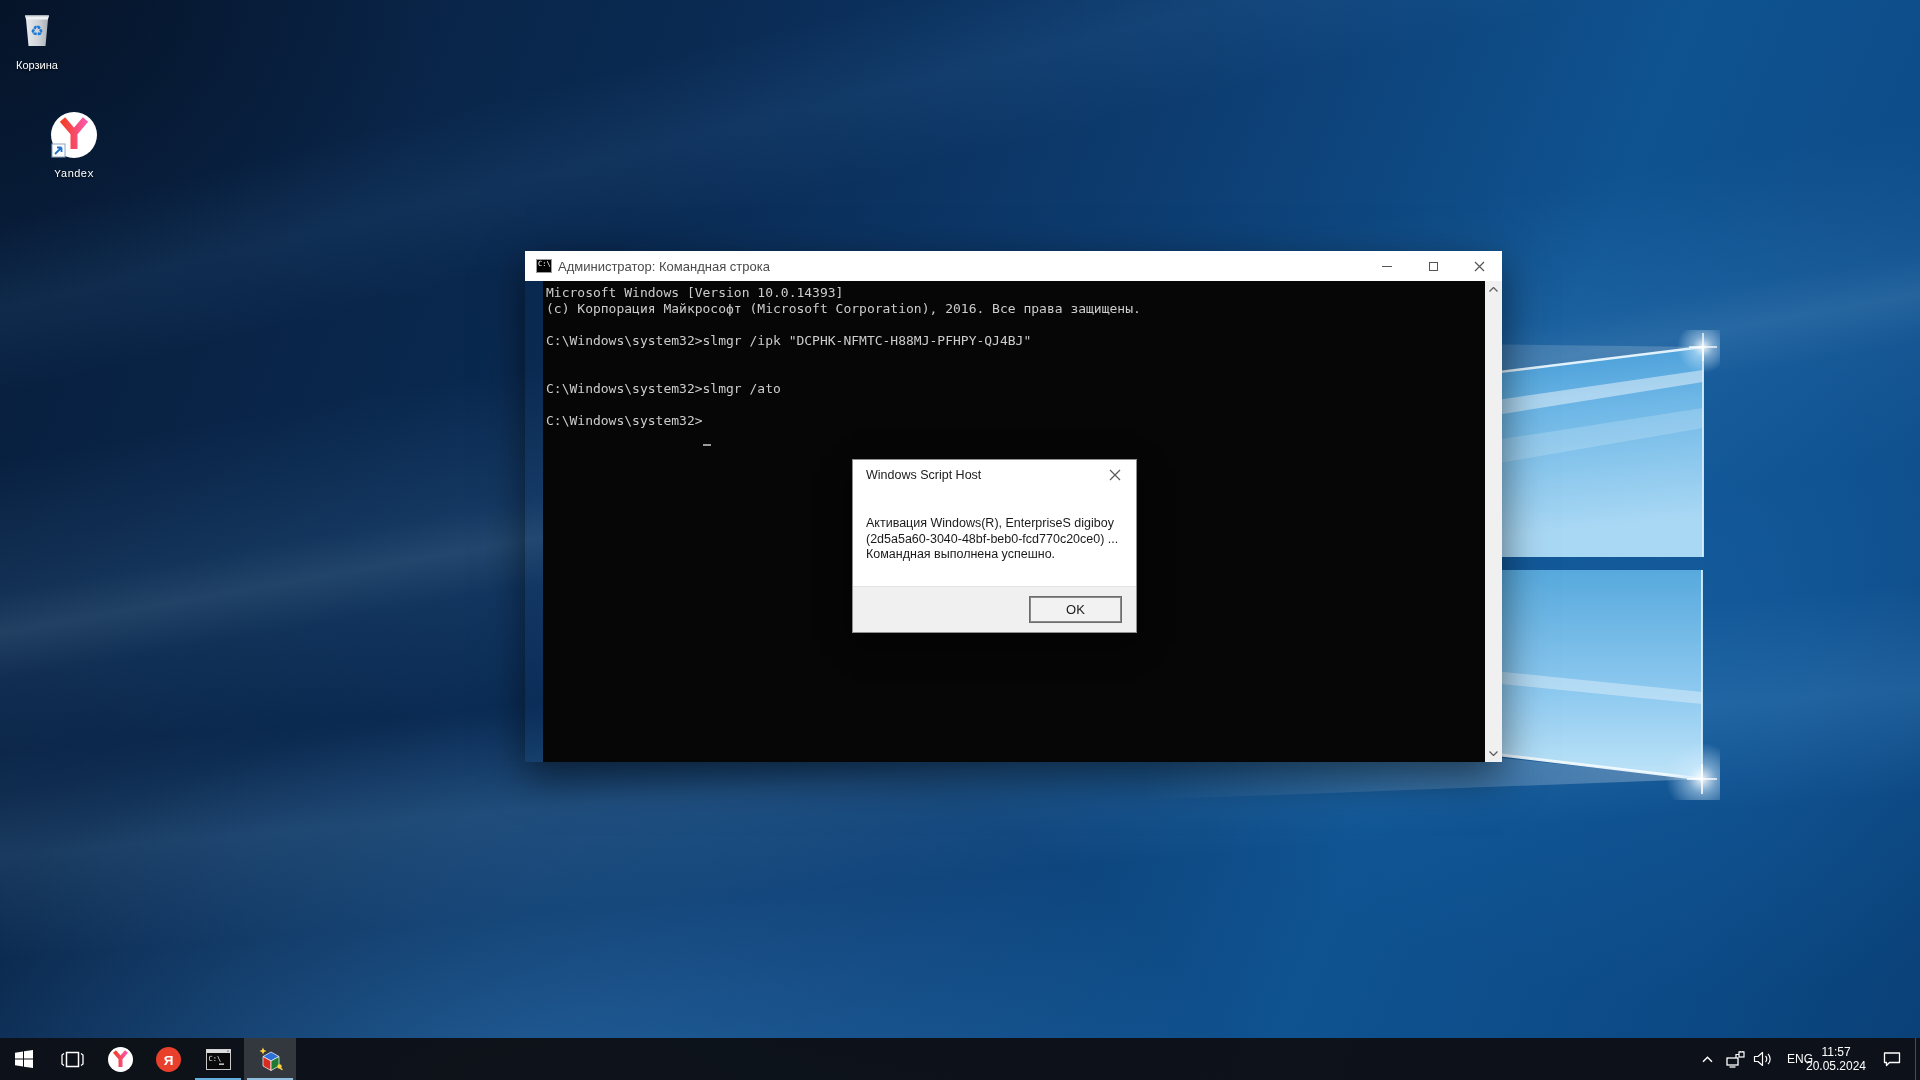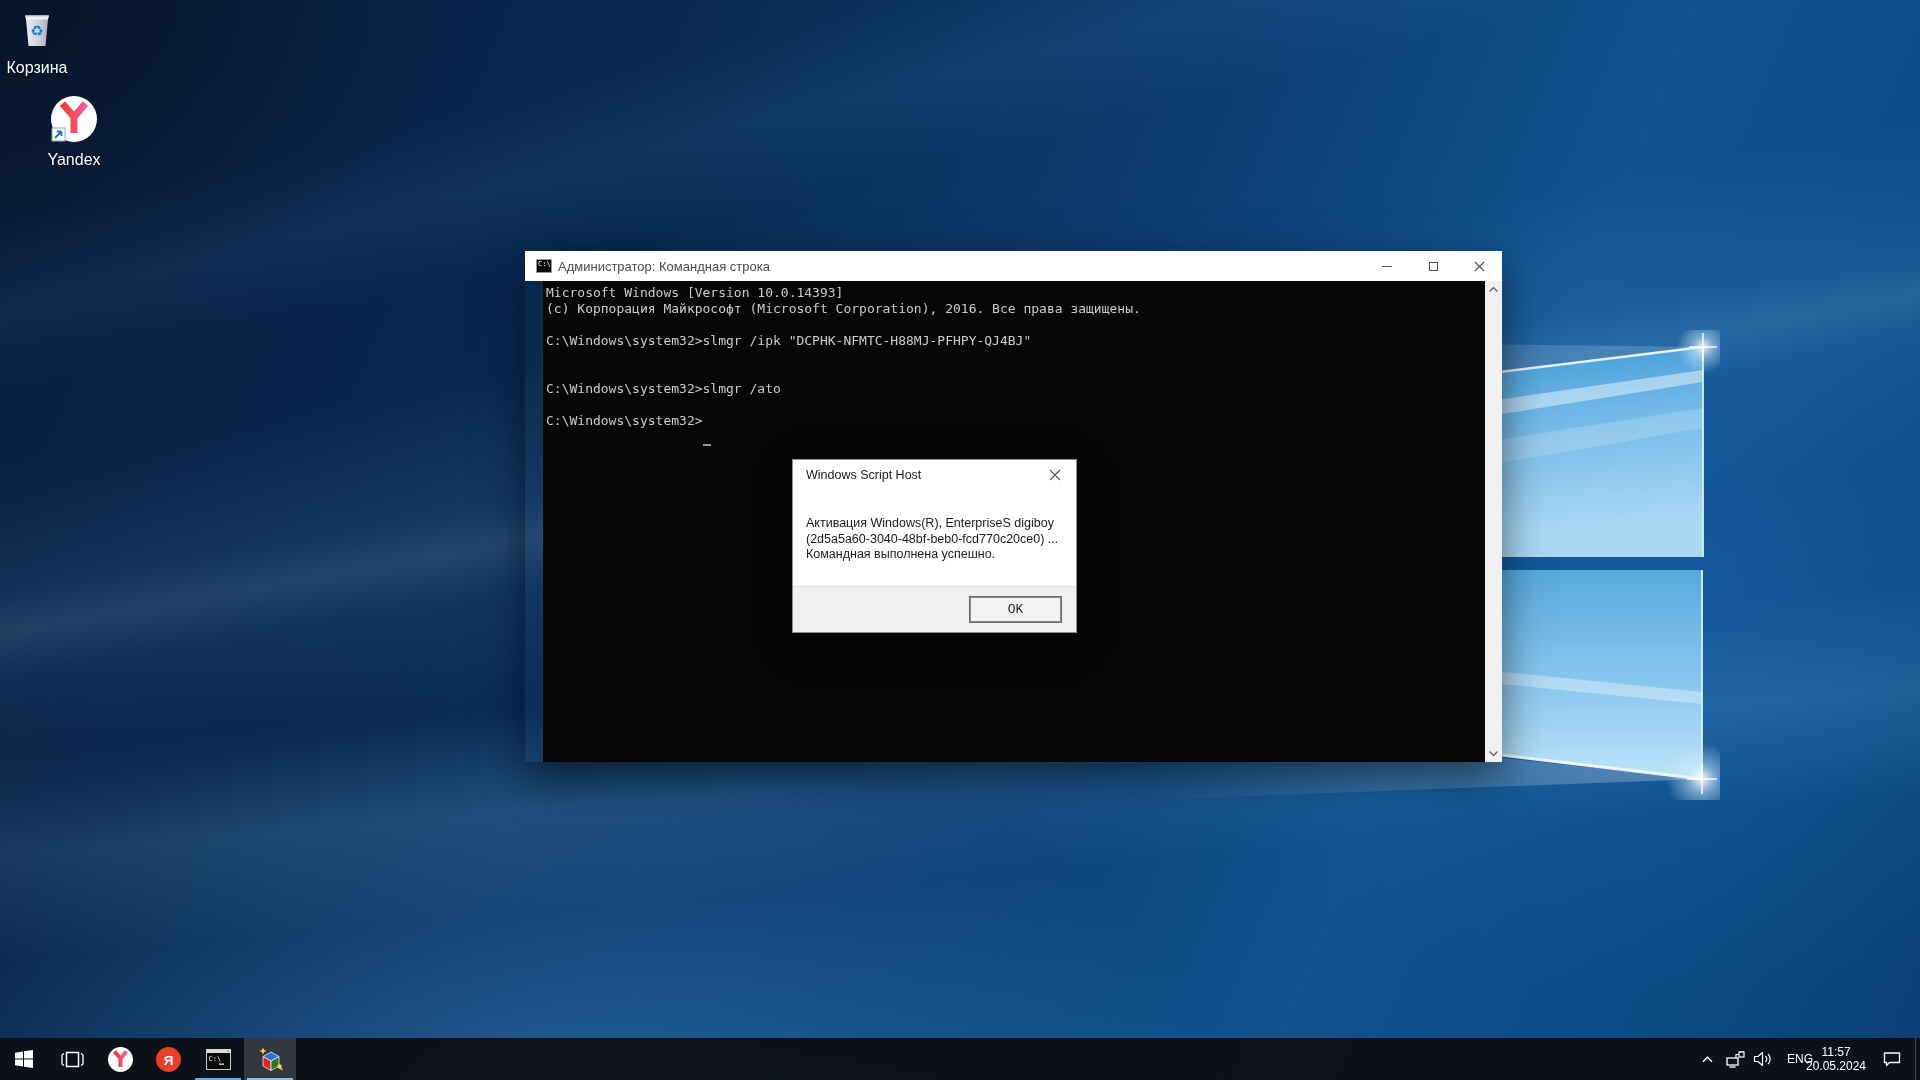--- a/index.html
+++ b/index.html
@@ -18,23 +18,23 @@
   .b1 { top:500px; height:330px; transform:rotate(-10deg);
         background:linear-gradient(to bottom,rgba(110,185,245,0),rgba(110,185,245,.10) 40%,rgba(155,212,250,.17) 52%,rgba(110,185,245,.08) 66%,rgba(110,185,245,0)); }
   .b2 { top:770px; height:210px; transform:rotate(-5deg);
         background:linear-gradient(to bottom,rgba(120,190,245,0),rgba(130,200,250,.14) 50%,rgba(120,190,245,0)); }
   .b3 { top:280px; height:170px; transform:rotate(-14deg);
         background:linear-gradient(to bottom,rgba(100,175,240,0),rgba(100,175,240,.08) 50%,rgba(100,175,240,0)); }
   #logo-svg { position:absolute; left:1140px; top:330px; }
 
   
   .desk-icon { position:absolute; text-align:center; z-index:1; }
-  .desk-icon .lbl { color:#fff; font-size:16px; text-shadow:0 1px 2px rgba(0,0,0,.85); margin-top:3px; }
+  .desk-icon .lbl { color:#fff; font-size:11px; text-shadow:0 1px 2px rgba(0,0,0,.85); margin-top:3px; }
   #icon-recycle { left:0; top:6px; width:74px; }
-  #icon-yandex  { left:36px; top:94px; width:76px; }
+  #icon-yandex  { left:36px; top:110px; width:76px;font-family:Liberation Mono, monospace; }
 
   
   #terminal { position:absolute; left:525px; top:251px; width:977px; height:511px; z-index:2;
               box-shadow:0 14px 40px rgba(0,0,0,.55); }
   #term-titlebar { height:30px; background:#ffffff; position:relative; display:flex; align-items:center; }
   #term-title { font-size:13px; color:#4a4a4a; margin-left:6px; white-space:nowrap;text-align:center; }
   .term-app-icon { margin-left:11px; width:16px; height:14px; position:relative; background:#000; border:1px solid #9a9a9a; }
   .term-app-icon i { position:absolute; left:1px; top:0; font-style:normal; font-family:"DejaVu Sans Mono",monospace; font-size:7px; color:#fff; }
   .win-controls { position:absolute; right:0; top:0; height:30px; display:flex; }
   .win-btn { width:46px; height:30px; display:flex; align-items:center; justify-content:center; }
@@ -43,31 +43,31 @@
   #term-body { position:relative; height:481px; background:#060606;margin-left:18px; }
   #term-text { position:absolute; left:3px; top:4px; right:20px; font-family:"DejaVu Sans Mono",monospace;
                font-size:13px; line-height:16px; color:#cccccc; }
   .term-line { height:16px; white-space:pre; }
   #term-cursor { position:absolute; left:160px; top:163px; width:8px; height:2px; background:#cccccc; opacity:.75; }
   #term-scrollbar { position:absolute; right:0; top:0; width:17px; height:481px; background:#f0f0f0; }
   .scroll-arrow { position:absolute; left:0; width:17px; height:17px; display:flex; align-items:center; justify-content:center; }
   .scroll-up { top:0; } .scroll-down { bottom:0; }
 
   
-  #dialog { position:absolute; left:792px; top:459px; width:285px; height:174px; z-index:3;
+  #dialog { position:absolute; left:852px; top:459px; width:285px; height:174px; z-index:3;
             background:#fff; border:1px solid #8f8f8f; box-shadow:0 10px 26px rgba(0,0,0,.6); }
   #dlg-titlebar { height:30px; position:relative; display:flex; align-items:center; }
   #dlg-title { font-size:12.5px; color:#1b1b1b; margin-left:13px; }
   #dlg-close { position:absolute; right:0; top:0; width:42px; height:30px; display:flex; align-items:center; justify-content:center; }
   #dlg-body { height:96px; position:relative; }
   #dlg-text { position:absolute; left:13px; top:26px; font-size:12.5px; color:#1a1a1a; line-height:15.5px; }
   #dlg-footer { height:46px; background:#f0f0f0; position:relative; border-top:1px solid #e3e3e3; }
   #dlg-ok { position:absolute; right:15px; bottom:10px; width:91px; height:25px; background:#f2f2f2;
             border:1px solid #8a8a8a; box-shadow:0 0 0 1px #6c6c6c; font-size:13px; color:#1a1a1a;
-            display:flex; align-items:center; justify-content:center; font-family:Liberation Mono, monospace; }
+            display:flex; align-items:center; justify-content:center; font-family:Liberation Sans, sans-serif; }
 
   
   #taskbar { position:absolute; left:0; bottom:0; width:1920px; height:42px; background:rgba(13,17,23,.97); z-index:10; }
   .tb-btn { position:absolute; top:0; height:42px; display:flex; align-items:center; justify-content:center; }
   #tb-start { left:0; width:48px; }
   #tb-view  { left:48px; width:48px; }
   #tb-ybrowser { left:96px; width:48px; }
   #tb-ya { left:144px; width:48px; }
   #tb-cmd { left:192px; width:52px; }
   #tb-cube { left:244px; width:52px; background:rgba(255,255,255,.16); }

